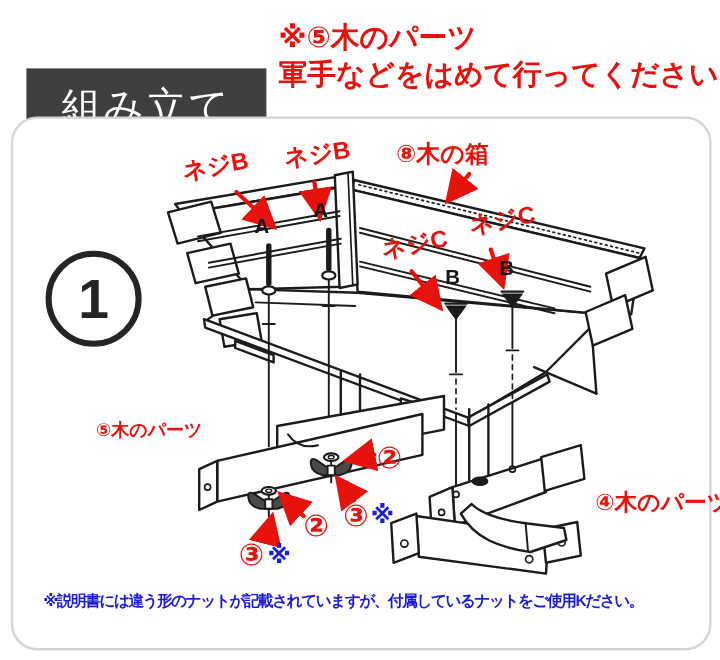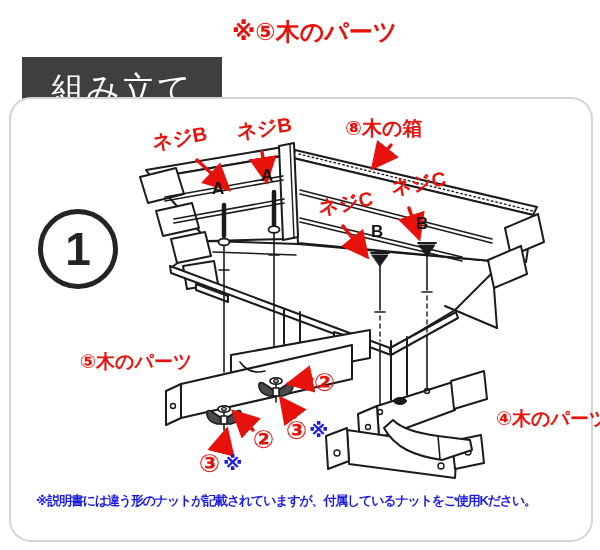--- a/index.html
+++ b/index.html
@@ -24,20 +24,21 @@
 </head>
 <body>
 
 <div class="page">
 
   <div class="title-box">
     <span>組み立て</span>
   </div>
   <div class="notice">
     <div>※⑤木のパーツ</div>
+    <div>軍手などをはめて行ってください</div>
   </div>
 
   <div class="panel"></div>
 
   <svg class="art" width="600" height="550" viewBox="0 0 600 550">
     <defs>
       <marker id="ah" markerWidth="8" markerHeight="8" refX="6" refY="4" orient="auto">
         <path d="M0,0 L8,4 L0,8 Z" fill="#e8120c"></path>
       </marker>
       <g id="wingnut" stroke="#1b1b1b">
@@ -169,28 +170,28 @@
       <line x1="222" y1="449" x2="226" y2="433" marker-end="url(#ah)"></line>
     </g>
   </svg>
 
   <div class="step-circle">
     <span>1</span>
   </div>
 
   <span class="lbl red" style="left:150px;top:130px;transform:rotate(-10deg);">ネジB</span>
   <span class="lbl red" style="left:235px;top:119px;transform:rotate(-8deg);">ネジB</span>
-  <span class="lbl red" style="left:345px;top:115px;">⑧木の箱</span>
+  <span class="lbl red" style="left:330px;top:115px;">⑧木の箱</span>
   <span class="lbl red" style="left:389px;top:175px;transform:rotate(-10deg);">ネジC</span>
   <span class="lbl red" style="left:316px;top:195px;transform:rotate(-10deg);">ネジC</span>
   <span class="lbl mark" style="left:212px;top:179px;">A</span>
   <span class="lbl mark" style="left:261px;top:166px;">A</span>
   <span class="lbl mark" style="left:371px;top:222px;">B</span>
   <span class="lbl mark" style="left:416px;top:214px;">B</span>
-  <span class="lbl red" style="left:80px;top:349px;font-size:19px;">⑤木のパーツ</span>
+  <span class="lbl red" style="left:80px;top:349px;font-size:15px;">⑤木のパーツ</span>
   <span class="lbl red" style="left:496px;top:406px;font-size:19px;">④木のパーツ</span>
   <span class="lbl circ-num" style="left:253px;top:427px;">②</span>
   <span class="lbl circ-num" style="left:314px;top:370px;">②</span>
   <span class="lbl circ-num" style="left:199px;top:451px;">③</span>
   <span class="lbl circ-num" style="left:286px;top:418px;">③</span>
   <span class="lbl ast" style="left:223px;top:453px;">※</span>
   <span class="lbl ast" style="left:309px;top:420px;">※</span>
 
   <div class="footnote">※説明書には違う形のナットが記載されていますが、付属しているナットをご使用Kださい。</div>
 

